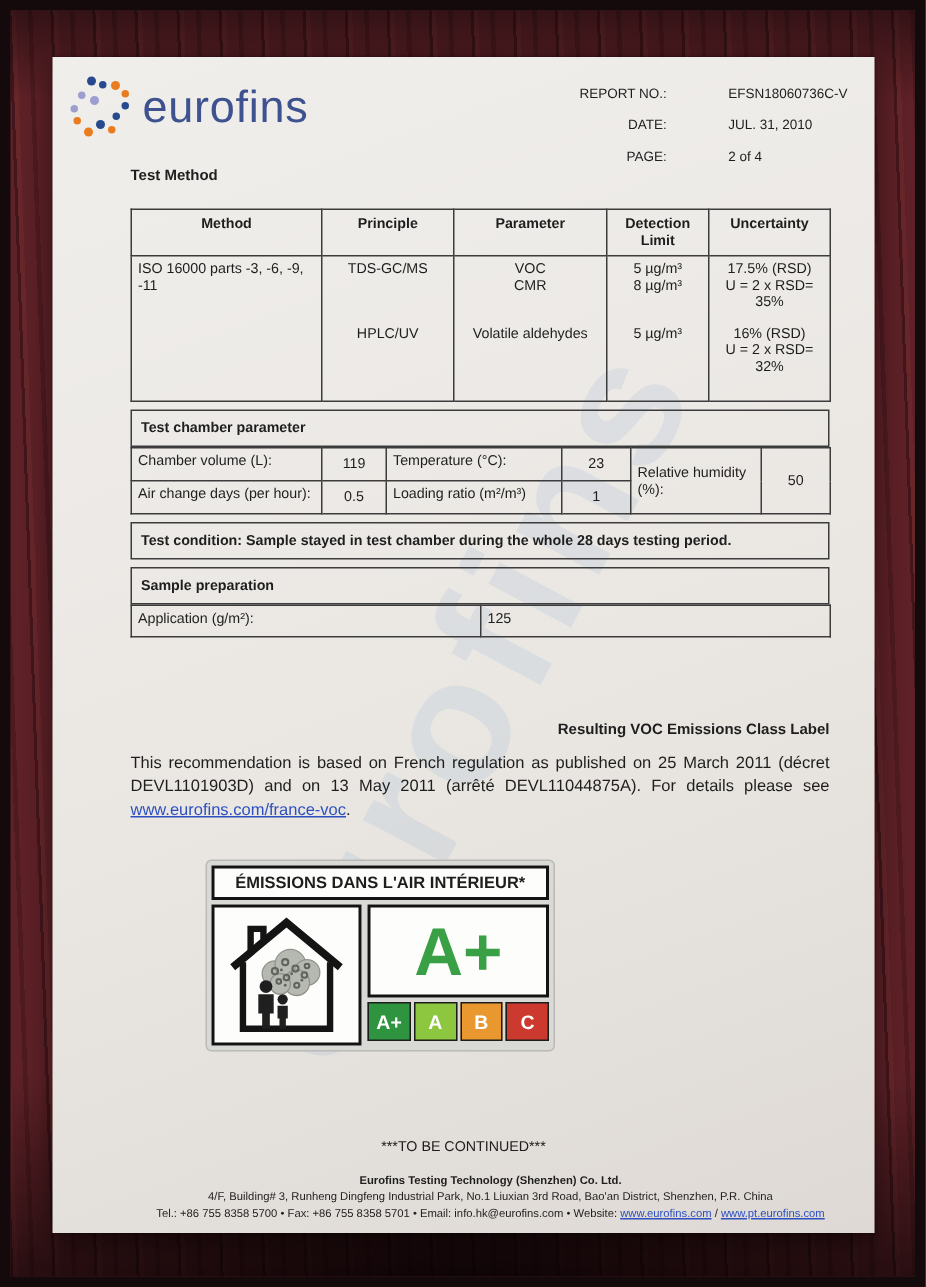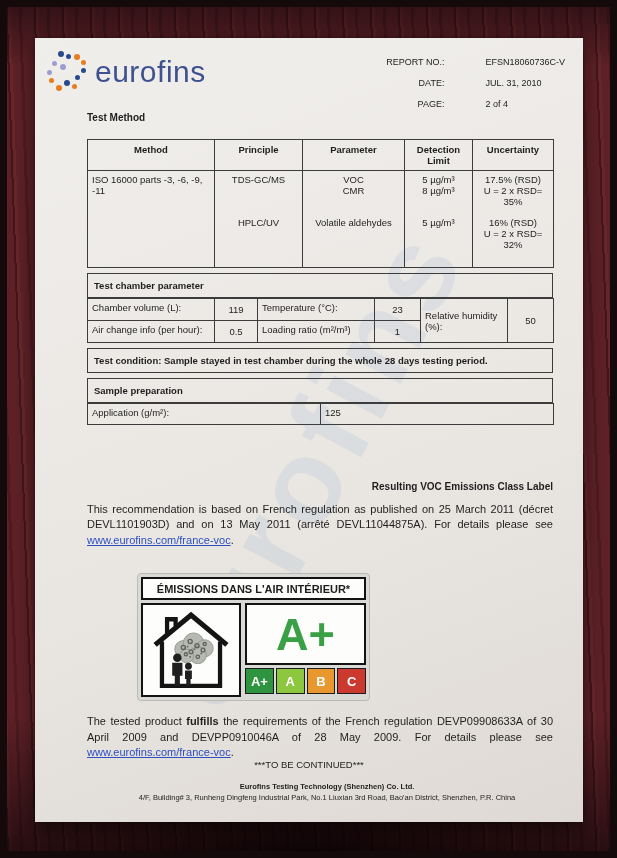--- a/index.html
+++ b/index.html
@@ -201,21 +201,21 @@
         <tbody>
             <tr>
           <td>Chamber volume (L):</td>
           <td class="tc vm">119</td>
           <td>Temperature (°C):</td>
           <td class="tc vm">23</td>
           <td rowspan="2" class="vm">Relative humidity (%):</td>
           <td rowspan="2" class="tc vm">50</td>
         </tr>
         <tr>
-          <td>Air change info (per hour):</td>
+          <td>Air change days (per hour):</td>
           <td class="tc vm">0.5</td>
           <td>Loading ratio (m²/m³)</td>
           <td class="tc vm">1</td>
         </tr>
       </tbody>
         </table>
 
       <div class="bar">Test condition: Sample stayed in test chamber during the whole 28 days testing period.</div>
 
       <div class="bar">Sample preparation</div>
@@ -281,25 +281,25 @@
             <div class="lbl-scale">
               <div class="lbl-cell" style="background: rgb(46, 148, 64);">A+</div>
               <div class="lbl-cell" style="background: rgb(141, 198, 63);">A</div>
               <div class="lbl-cell" style="background: rgb(232, 152, 46);">B</div>
               <div class="lbl-cell" style="background: rgb(204, 57, 46);">C</div>
             </div>
           </div>
         </div>
       </div>
 
-      <p class="para conclusion"><span>The tested product </span><b>fulfills</b><span> the requirements of the French regulation DEVP09908633A of 30 April 2009 and DEVPP0910046A of 28 May 2009. For details please see </span><a style="color: rgb(45, 79, 192);">www.eurofins.com/france-voc</a><span>.</span></p>
 
     </div>
 
     <div class="tbc">***TO BE CONTINUED***</div>
 
     <div class="page-footer">
       <div class="bold">Eurofins Testing Technology (Shenzhen) Co. Ltd.</div>
       <div>4/F, Building# 3, Runheng Dingfeng Industrial Park, No.1 Liuxian 3rd Road, Bao'an District, Shenzhen, P.R. China</div>
+      <div><span>Tel.: +86 755 8358 5700 • Fax: +86 755 8358 5701 • Email: info.hk@eurofins.com • Website: </span><a style="color: rgb(45, 79, 192);">www.eurofins.com</a><span> / </span><a style="color: rgb(45, 79, 192);">www.pt.eurofins.com</a></div>
     </div>
 
   </div>
 </div>
 
 </body></html>

